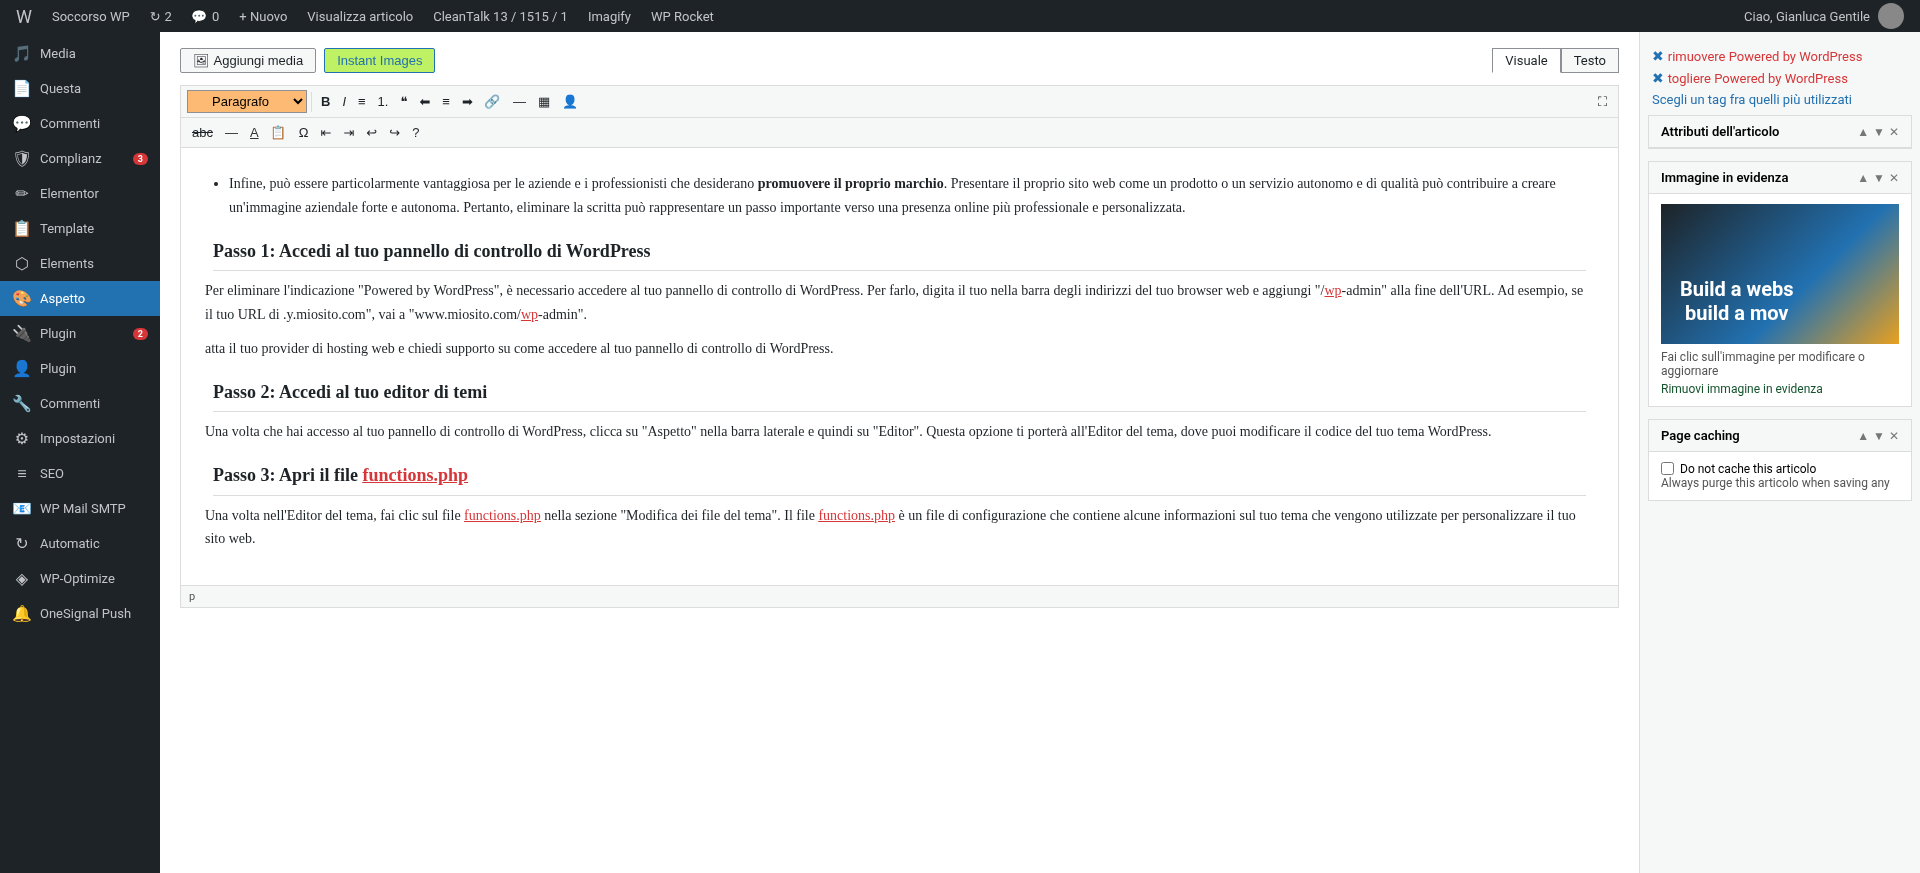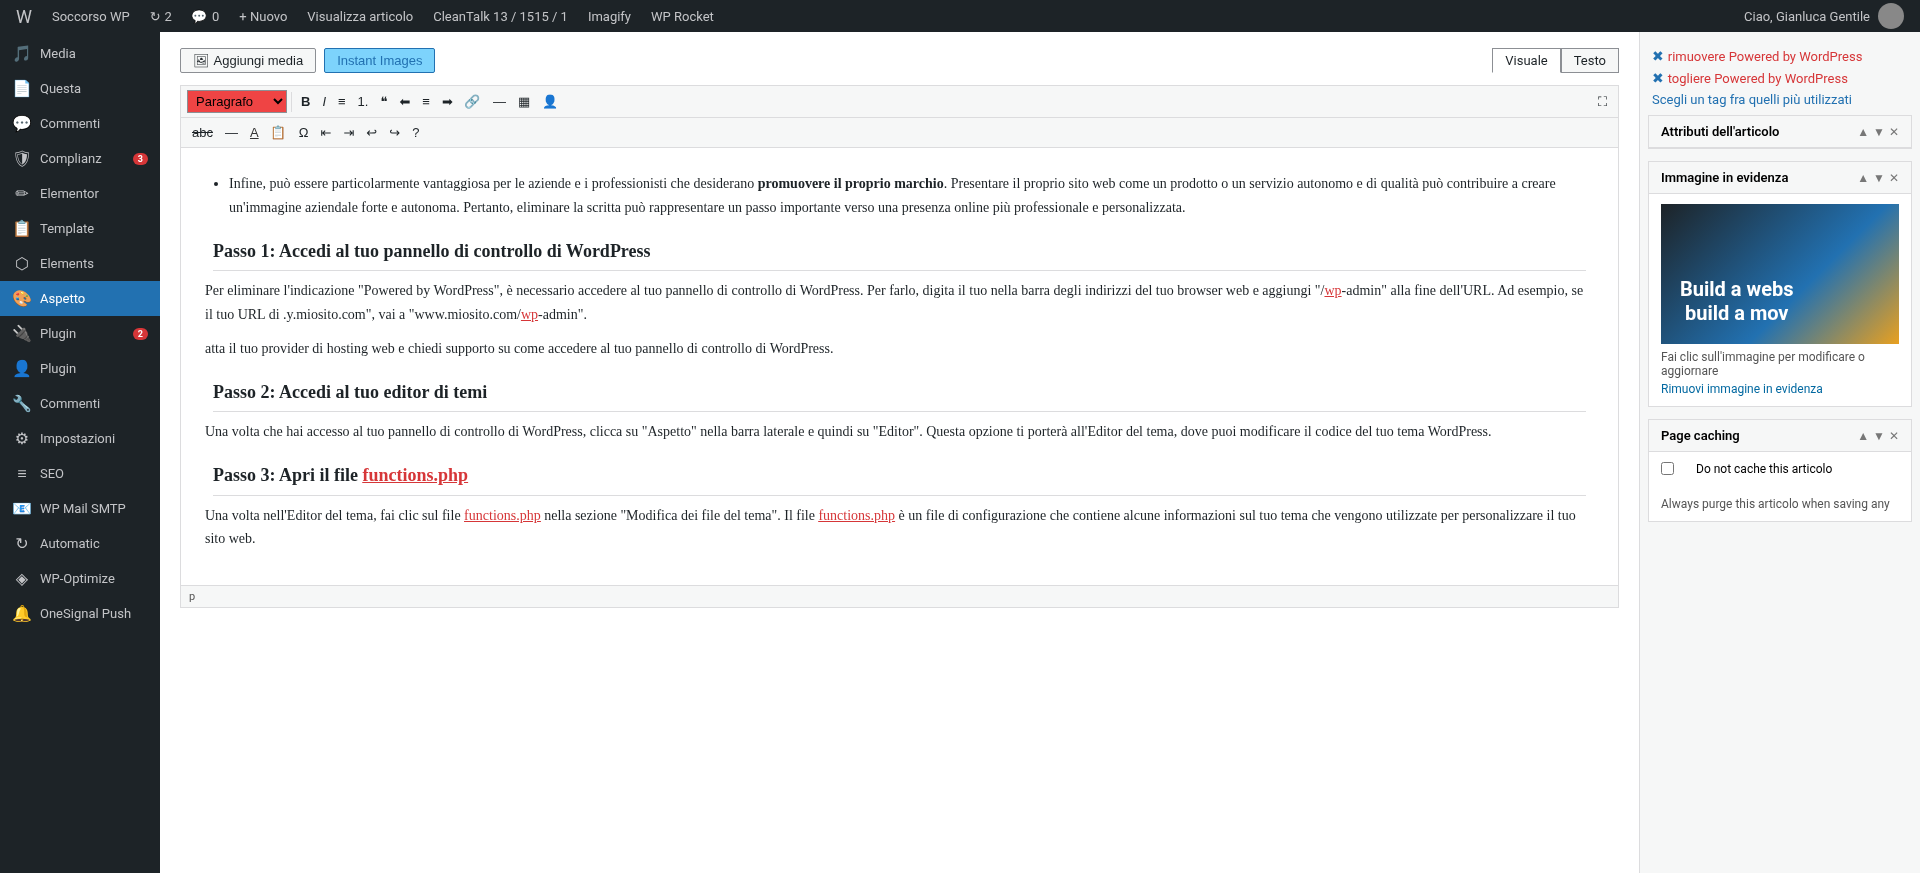--- a/index.html
+++ b/index.html
@@ -70,21 +70,21 @@
     
     .editor-top-bar {
       display: flex; align-items: center; gap: 8px; margin-bottom: 12px;
     }
     .btn-add-media {
       background: #f6f7f7; border: 1px solid #8c8f94; color: #1d2327;
       padding: 4px 12px; cursor: pointer; font-size: 13px; border-radius: 2px;
       display: flex; align-items: center; gap: 4px;
     }
     .btn-instant-images {
-      background: #7dd3fc; border: 1px solid #2271b1; color: #2271b1;
+      background: #bef264; border: 1px solid #2271b1; color: #2271b1;
       padding: 4px 12px; cursor: pointer; font-size: 13px; border-radius: 2px;
     }
     .visual-text-tabs {
       margin-left: auto; display: flex;
     }
     .visual-text-tab {
       padding: 4px 12px; cursor: pointer; font-size: 13px;
       background: #f6f7f7; border: 1px solid #8c8f94; color: #1d2327;
     }
     .visual-text-tab.active { background: #fff; border-bottom: 1px solid #fff; }
@@ -98,21 +98,21 @@
     .format-bar-2 {
       border: 1px solid #dcdcde; border-bottom: none;
       padding: 4px 6px; display: flex; align-items: center; gap: 2px;
       background: #f6f7f7;
     }
     .toolbar-btn {
       background: none; border: none; cursor: pointer; padding: 3px 5px;
       font-size: 13px; color: #1d2327; border-radius: 2px;
     }
     .toolbar-select {
-      border: 1px solid #8c8f94; background: #ef4444; padding: 2px 4px;
+      border: 1px solid #8c8f94; background: #fdba74; padding: 2px 20px;
       font-size: 13px; cursor: pointer; min-width: 100px;
     }
     .toolbar-divider { width: 1px; height: 20px; background: #dcdcde; margin: 0 2px; }
     .toolbar-fullscreen { margin-left: auto; }
 
     
     .editor-content {
       border: 1px solid #dcdcde; padding: 24px; min-height: 400px;
       font-family: Georgia, serif; font-size: 14px; line-height: 1.7; color: #1d2327;
       background: #fff;
@@ -156,24 +156,24 @@
 
     
     .featured-image-container { text-align: center; }
     .featured-image-placeholder {
       width: 100%; height: 140px; background: linear-gradient(135deg, #1d2327 0%, #2271b1 60%, #e8a020 100%);
       display: flex; align-items: flex-end; padding: 19px;
       overflow: hidden; position: relative;
     }
     .featured-image-text { color: #fff; font-size: 20px; font-weight: bold; line-height: 1.2; }
     .featured-image-caption { font-size: 12px; color: #555; margin-top: 6px; }
-    .featured-image-remove { color: #0369a1; text-decoration: none; font-size: 12px; display: block; margin-top: 4px; }
-
-    
-    .checkbox-row { display: flex; align-items: flex-start; gap: 22px; margin-bottom: 21px; font-size: 12px; }
+    .featured-image-remove { color: #14532d; text-decoration: none; font-size: 12px; display: block; margin-top: 4px; }
+
+    
+    .checkbox-row { display: flex; align-items: flex-start; gap: 6px; margin-bottom: 0; font-size: 12px; }
     .checkbox-row input[type=checkbox] { cursor: pointer; }
 
     
     .aspetto-container { position: relative; }
   </style>
 </head>
 <body>
 
 <div class="admin-bar">
   <div class="admin-bar-item">

